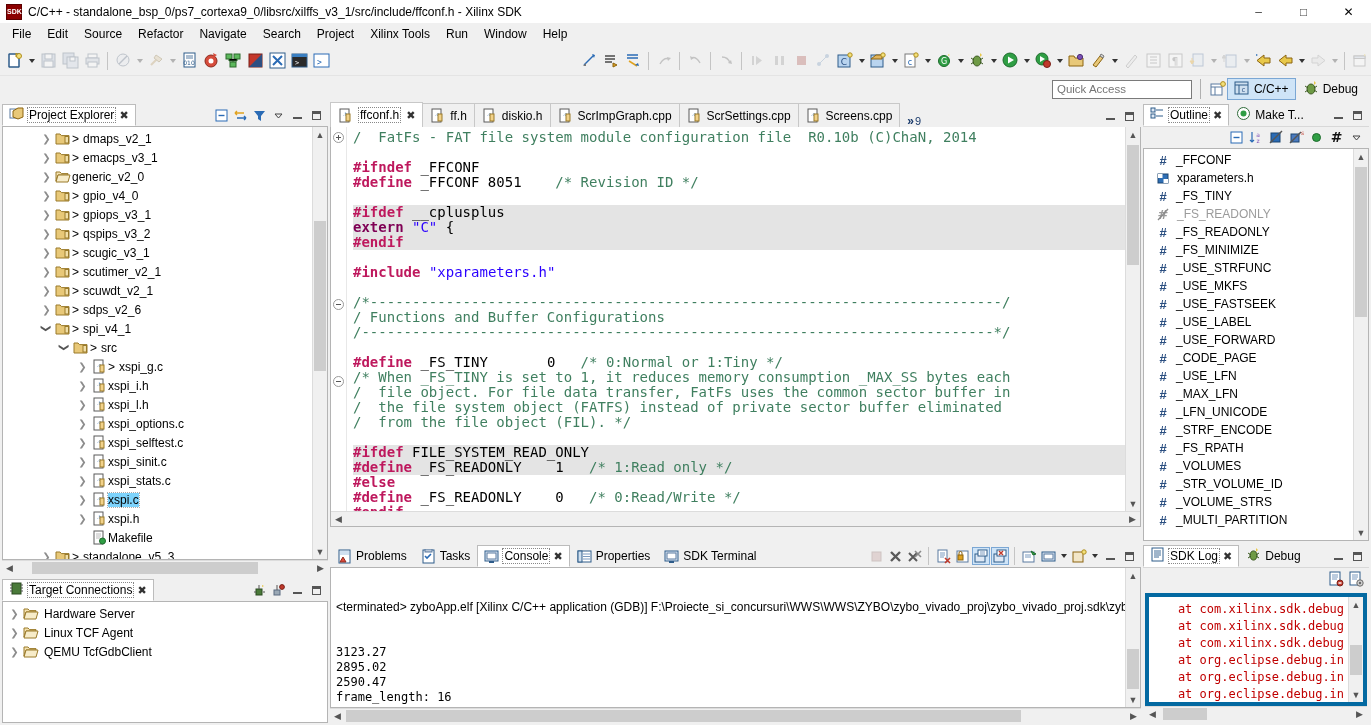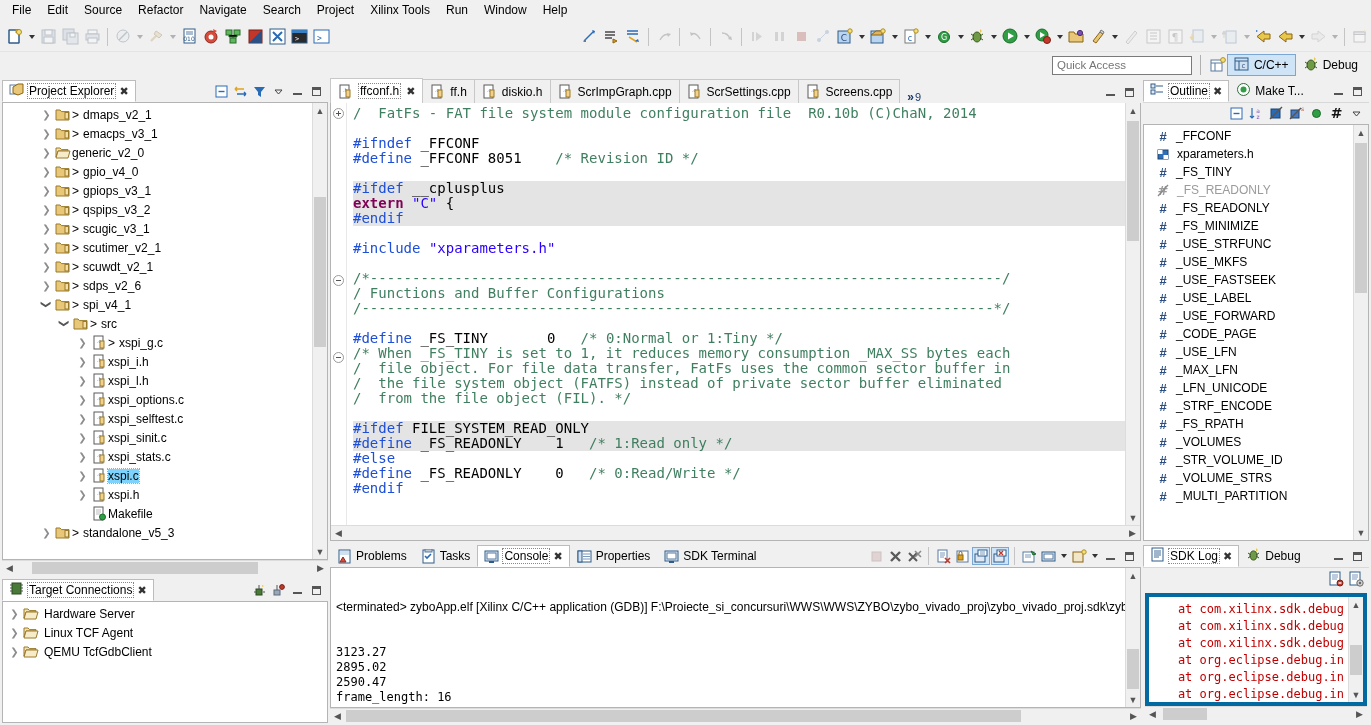--- a/index.html
+++ b/index.html
@@ -152,21 +152,21 @@
   }
   .fold-mark::before { content: ""; position: absolute; left: 2px; right: 2px; top: 4px; height: 1px; background: #555; }
   .fold-mark.plus::after { content: ""; position: absolute; top: 2px; bottom: 2px; left: 4px; width: 1px; background: #555; }
   .code {
     flex: 1; min-width: 0; overflow: hidden; padding: 3px 0 0 6px;
     font-family: "DejaVu Sans Mono", monospace; font-size: 14px; line-height: 15px;
     white-space: pre; color: #000;
   }
   .code .ln { height: 15px; }
   .code .ln.hl { background: #e4e4e4; }
-  .k-pp { color: #1d4ed8; font-weight: normal; }   
+  .k-pp { color: #be185d; font-weight: bold; }   
   .k-cm { color: #3f7f5f; }                      
   .k-st { color: #2a00ff; }                      
   .k-kw { color: #7f0055; font-weight: bold; }
 
   
   .olist { flex: 1; overflow: hidden; padding-top: 2px; min-width: 0; }
   .orow { height: 18px; display: flex; align-items: center; gap: 6px; padding-left: 12px; white-space: nowrap; }
   .ohash { color: #2b4f81; font-weight: bold; font-size: 13px; width: 14px; text-align: center; }
   .olabel { font-size: 12px; }
   .orow.dimmed .olabel { color: #9b9b9b; }
@@ -184,20 +184,29 @@
     padding: 4px 0 0 0; white-space: pre; color: #c00000; min-width: 0;
   }
   .log-outer { padding: 4px 2px 0 2px; display:flex; flex:1; min-height:0; }
   .log-inner { flex:1; display:flex; min-height:0; border: 4px solid #0369a1; background:#fff; }
 </style>
 </head>
 <body>
 
 <div class="app">
 
+  <div class="titlebar">
+    <div class="sdk-logo">SDK</div>
+    <div class="title-text">C/C++ - standalone_bsp_0/ps7_cortexa9_0/libsrc/xilffs_v3_1/src/include/ffconf.h - Xilinx SDK</div>
+    <div class="win-controls">
+      <div class="win-btn">–</div>
+      <div class="win-btn">□</div>
+      <div class="win-btn close">✕</div>
+    </div>
+  </div>
 
   <div class="menubar">
     <div class="menu-item">File</div>
     <div class="menu-item">Edit</div>
     <div class="menu-item">Source</div>
     <div class="menu-item">Refactor</div>
     <div class="menu-item">Navigate</div>
     <div class="menu-item">Search</div>
     <div class="menu-item">Project</div>
     <div class="menu-item">Xilinx Tools</div>
@@ -1091,21 +1100,21 @@
             </div>
           </div>
           <div class="hscroll">
             <div class="arrow-l">◀</div>
             <div class="thumb" style="left:16px;right:16px;background:#f0f0f0;"></div>
             <div class="arrow-r">▶</div>
           </div>
         </div>
       </div>
 
-      <div class="view" style="height:180px; flex:none;">
+      <div class="view" style="height:180px; flex:none;margin-top:14px;">
         <div class="view-tabs" id="console-tabs">
             <div class="vtab">
               <span style="display: flex; align-items: center; justify-content: center;">
                 <svg width="15" height="15" viewBox="0 0 15 15">
                   <rect x="2" y="1" width="11" height="13" fill="#fff" stroke="#2e5c8a"></rect>
                   <rect x="3" y="2" width="9" height="4" fill="#cfe0f0"></rect>
                   <path d="M6 8 l3 5 -6 0z" fill="#e04a3c" stroke="#8c2a1e"></path>
                 </svg>
               </span>
               <span class="vtab-label">Problems</span>

